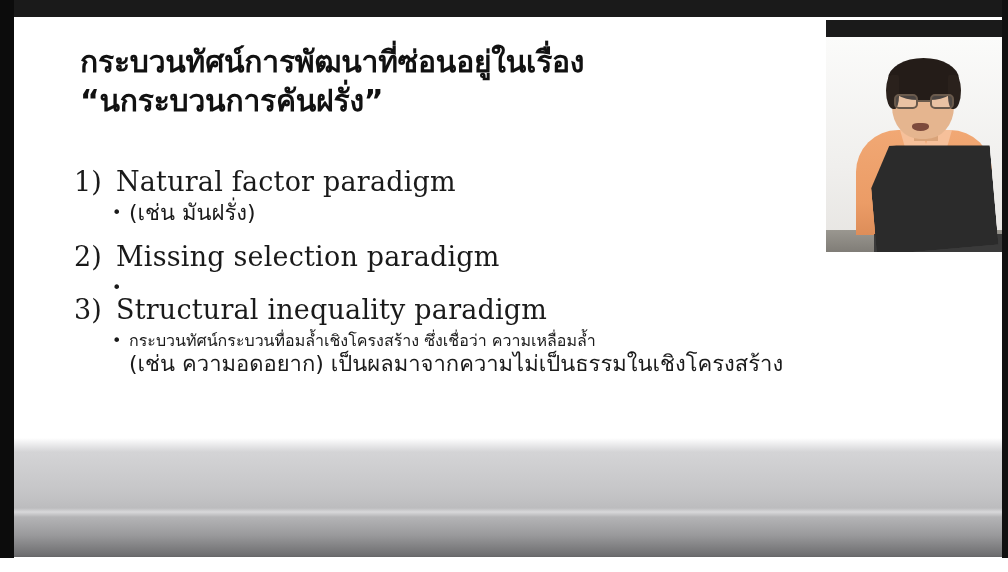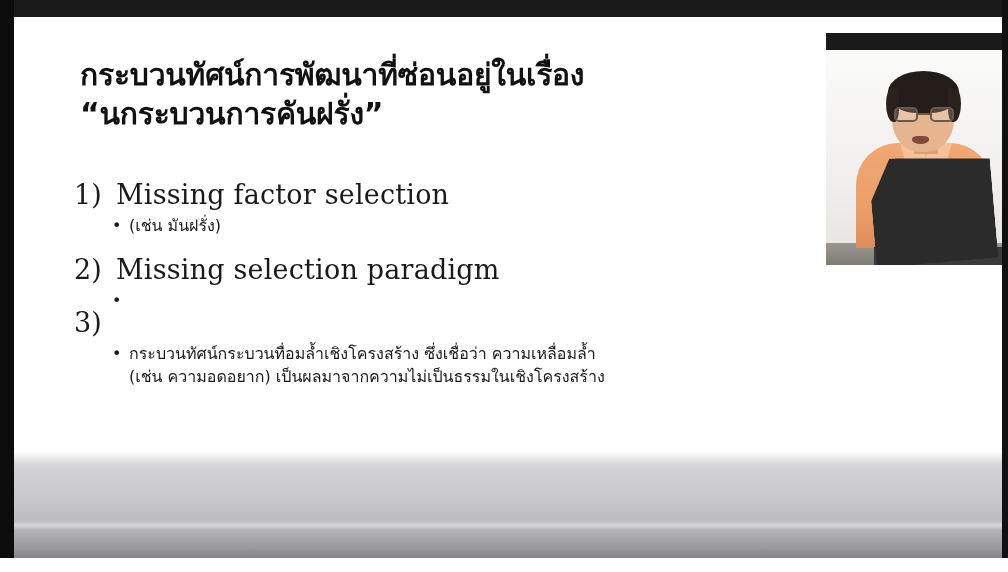--- a/index.html
+++ b/index.html
@@ -30,21 +30,21 @@
     background:#111111;
   }
   .bar-bottom {
     position:absolute; left:0; bottom:0; width:1008px; height:14px;
     background:#ffffff;
   }
 
   
   .slide {
     position:absolute;
-    left:14px; top:33px;
+    left:14px; top:20px;
     width:988px; height:537px;
     background:
       linear-gradient(to bottom,
         #ffffff 0px,
         #ffffff 418px,
         #d4d4d6 432px,
         #c6c6c8 470px,
         #bcbcbe 488px,
         #d8d8da 492px,
         #b4b4b6 497px,
@@ -99,21 +99,21 @@
     white-space:nowrap;
   }
   .sub .dot {
     position:absolute;
     left:38px; top:0;
     font-size:16px;
     line-height:23px;
   }
   .sub-cont {
     font-family:"DejaVu Sans", sans-serif;
-    font-size:16px;
+    font-size:22px;
     line-height:23px;
     color:#1a1a1a;
     padding-left:55px;
     white-space:nowrap;
   }
 
   .gap-a { height:11px; }
   .gap-b { height:12px; }
 
   
@@ -258,21 +258,21 @@
     <div class="title">
       <span class="title-line">กระบวนทัศน์การพัฒนาที่ซ่อนอยู่ในเรื่อง</span>
       <span class="title-line">“นกระบวนการคันฝรั่ง”</span>
     </div>
 
     <div class="body-list">
 
       <div class="item">
         <div class="item-head">
           <span class="item-num">1)</span>
-          <span class="item-title">Missing factor selection</span>
+          <span class="item-title">Natural factor paradigm</span>
         </div>
         <div class="sub">
           <span class="dot">•</span>
         </div>
         <div class="sub-cont">(เช่น มันฝรั่ง)</div>
       </div>
 
       <div class="gap-a"></div>
 
       <div class="item">
@@ -283,20 +283,21 @@
         <div class="sub">
           <span class="dot">•</span>
         </div>
       </div>
 
       <div class="gap-b"></div>
 
       <div class="item">
         <div class="item-head">
           <span class="item-num">3)</span>
+          <span class="item-title">Structural inequality paradigm</span>
         </div>
         <div class="sub">
           <span class="dot">•</span>
           <span>กระบวนทัศน์กระบวนทื่อมล้ำเชิงโครงสร้าง ซึ่งเชื่อว่า ความเหลื่อมล้ำ</span>
         </div>
         <div class="sub-cont">(เช่น ความอดอยาก) เป็นผลมาจากความไม่เป็นธรรมในเชิงโครงสร้าง</div>
       </div>
 
     </div>
 

